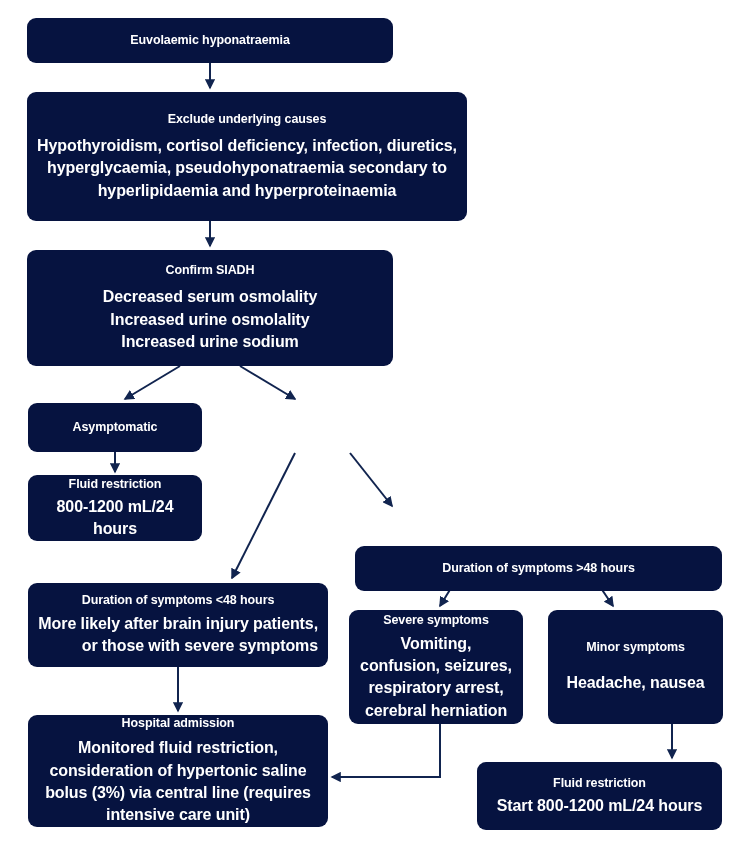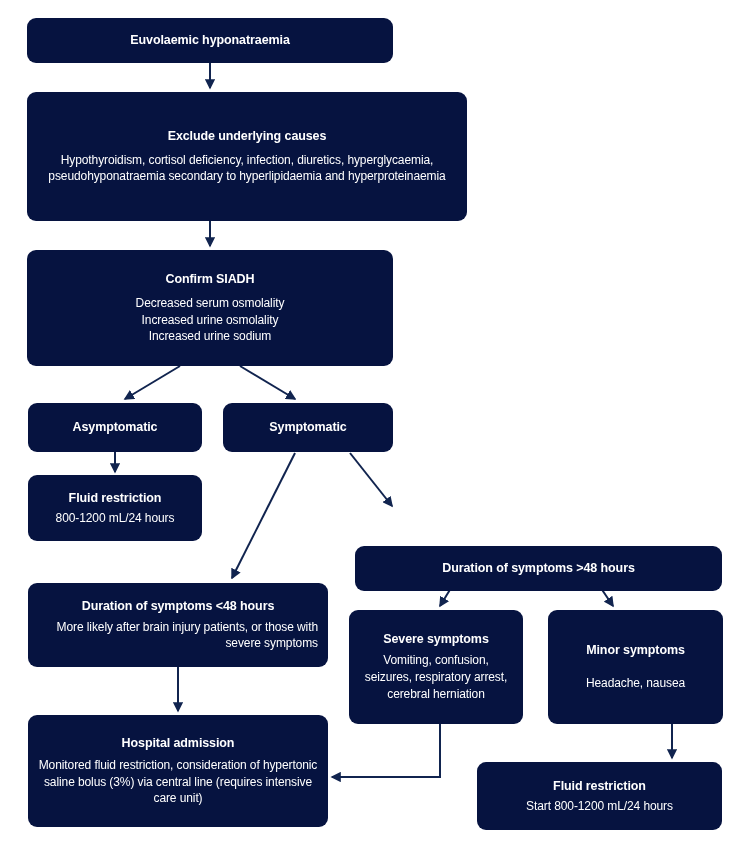--- a/index.html
+++ b/index.html
@@ -36,22 +36,22 @@
     text-align: center;
     padding: 0 10px;
   }
   .node .title {
     font-weight: bold;
     font-size: 12.5px;
     line-height: 1.35;
     letter-spacing: -0.1px;
   }
   .node .body {
-    font-weight: normal;
-    font-size: 12px;
+    font-weight: bold;
+    font-size: 16px;
     line-height: 1.4;
     letter-spacing: -0.1px;
     margin-top: 7px;
     white-space: pre-line;
   }
   .node.title-only .title { margin: 0; }
 </style>
 </head>
 <body>
 
@@ -92,23 +92,20 @@
     <div class="title">Confirm SIADH</div>
     <div class="body">Decreased serum osmolality
 Increased urine osmolality
 Increased urine sodium</div>
   </div>
 
   <div class="node title-only" style="left:28px; top:403px; width:174px; height:49px;">
     <div class="title">Asymptomatic</div>
   </div>
 
-  <div class="node title-only" style="left:223px; top:403px; width:170px; height:49px;">
-    <div class="title">Symptomatic</div>
-  </div>
 
   <div class="node" style="left:28px; top:475px; width:174px; height:66px;">
     <div class="title">Fluid restriction</div>
     <div class="body" style="margin-top:3px;">800-1200 mL/24 hours</div>
   </div>
 
   <div class="node title-only" style="left:355px; top:510px; width:367px; height:45px;margin-top:36px;">
     <div class="title">Duration of symptoms &gt;48 hours</div>
   </div>
 

